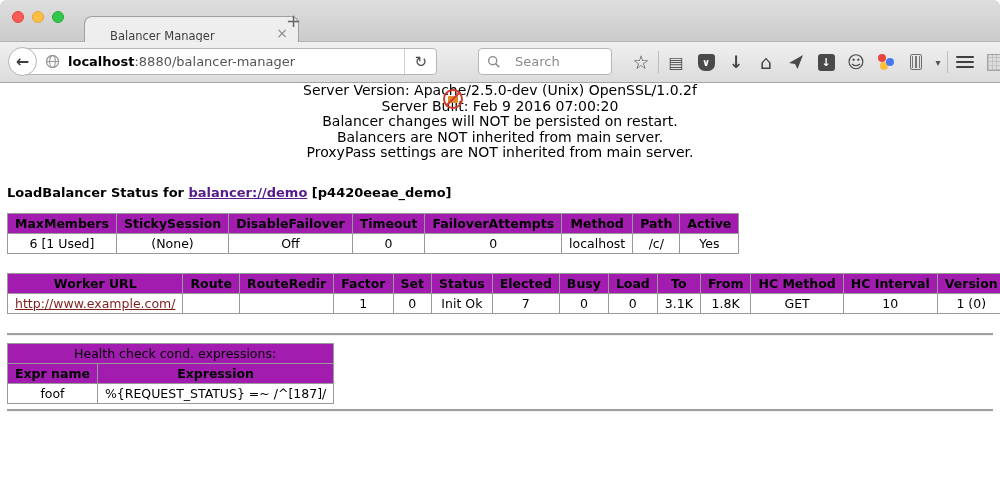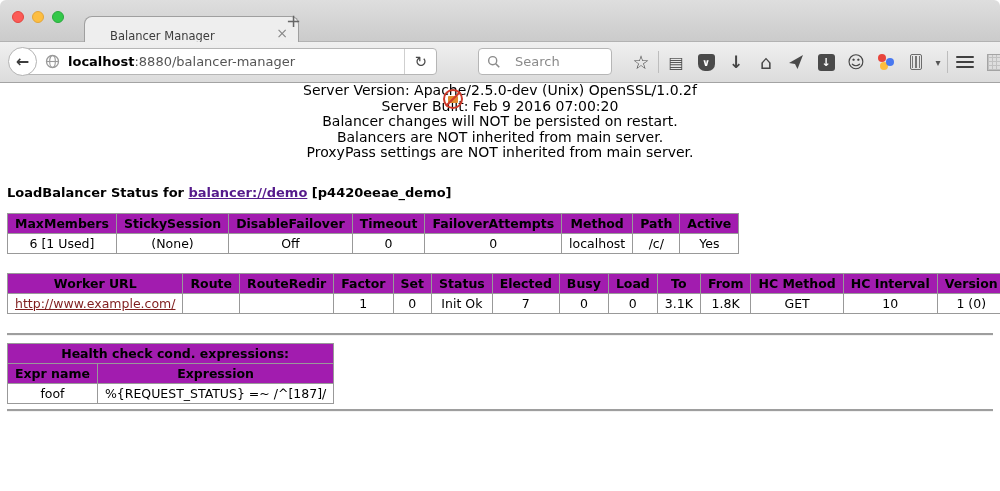--- a/index.html
+++ b/index.html
@@ -79,21 +79,21 @@
   .info{margin-bottom:24px;}
   h3{font-size:13px;margin:12px 0 13px 0;}
   a.vlink{color:#551a8b;text-decoration:underline;font-weight:bold;}
   a.wlink{color:#7f1d1d;text-decoration:underline;font-weight:normal;}
   table{border-collapse:collapse;font-size:12.5px;margin-bottom:19px;}
   table,th,td{border:1px solid #999;}
   th{background:#a21caf;padding:2px 7px;font-size:12.5px;text-align:center;white-space:nowrap;}
   td{padding:1px 7px;text-align:center;white-space:nowrap;height:17px;}
   td.left{text-align:left;}
   hr{border:0;border-top:2px solid #9e9e9e;border-bottom:1px solid #f2f2f2;margin:5px 0 7px 0;}
-  .htitle{font-weight:bold;padding-left:16px;}
+  .htitle{font-weight:normal;padding-left:16px;}
   #t3{margin-bottom:2px;}
 </style>
 </head>
 <body>
 
 <div class="chrome">
   <div class="titlebar">
     <div class="traffic">
       <span class="tl red"></span>
       <span class="tl yellow"></span>

